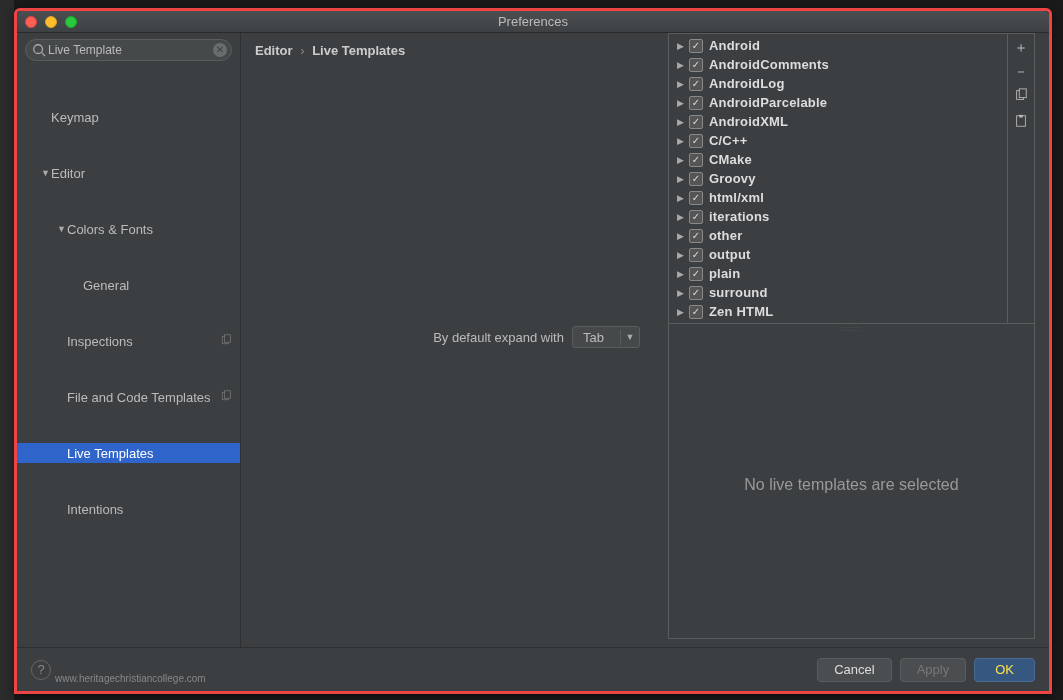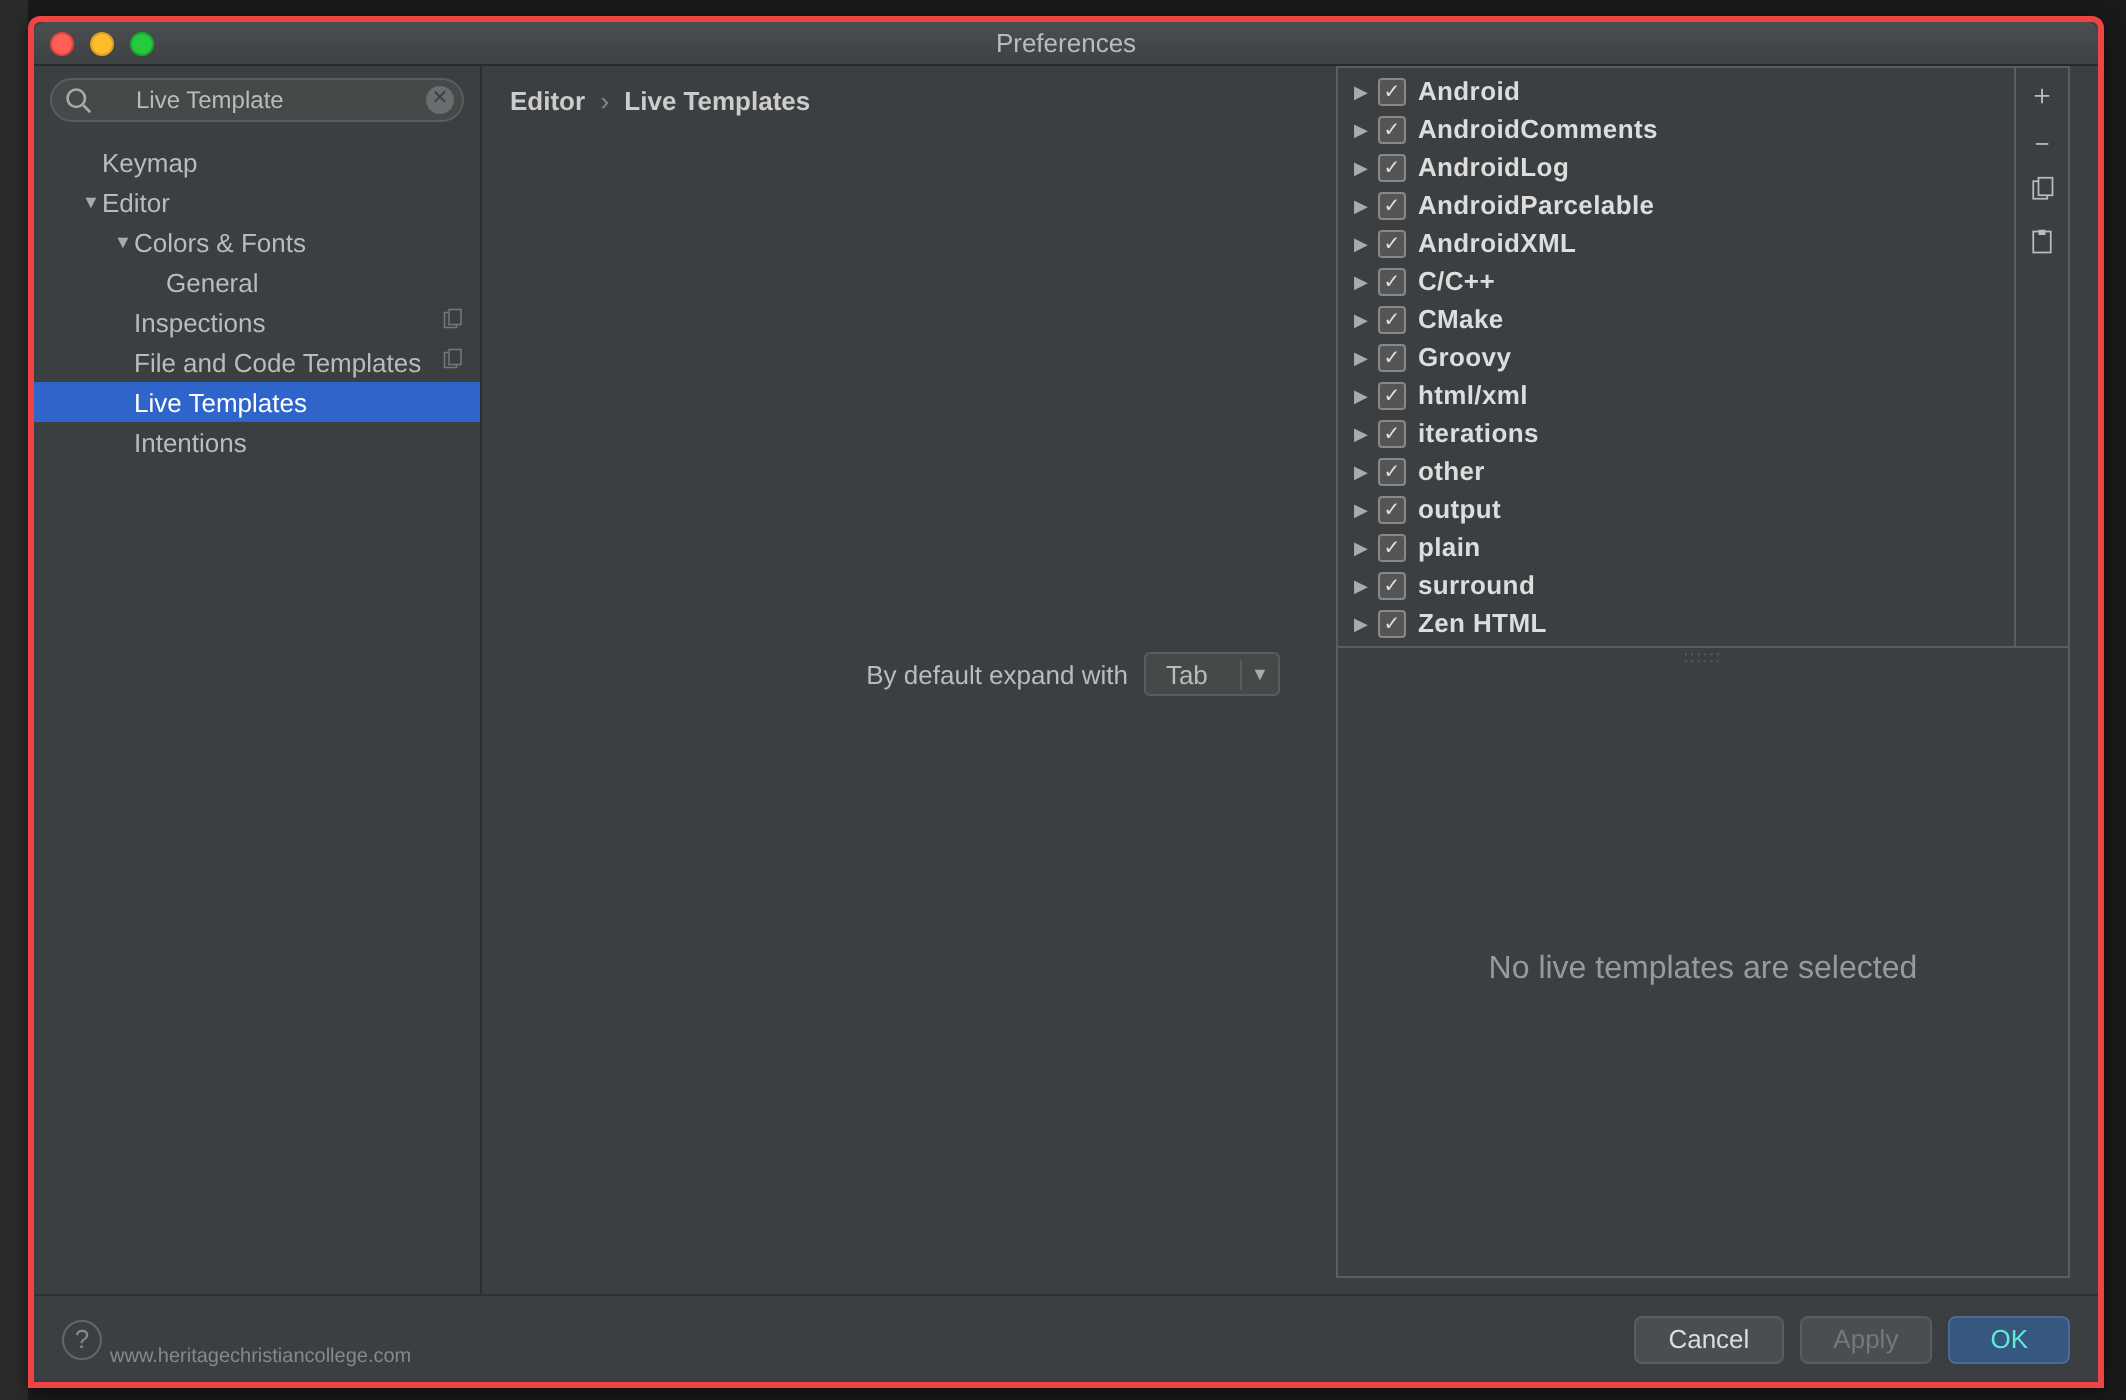--- a/index.html
+++ b/index.html
@@ -15,26 +15,26 @@
 .dot.red { background: #ff5f56; border: 1px solid #e0443e; }
 .dot.yellow { background: #ffbd2e; border: 1px solid #dea123; }
 .dot.green { background: #27c93f; border: 1px solid #1aab29; }
 .title { color: #bbb; font-size: 13px; text-align: center; line-height: 22px; }
 
 .body { flex: 1; display: flex; min-height: 0; }
 
 .sidebar { width: 224px; background: #3c3f41; border-right: 1px solid #2d2f30; display: flex; flex-direction: column; }
 .search-wrap { padding: 6px 8px; }
 .search { position: relative; display: flex; align-items: center; background: #45494a; border: 1px solid #5a5d5e; border-radius: 11px; height: 22px; padding: 0 22px 0 22px; }
-.search input { background: transparent; border: none; color: #bbb; font-size: 12px; width: 100%; outline: none; margin-left: 20px; }
+.search input { background: transparent; border: none; color: #bbb; font-size: 12px; width: 100%; outline: none; }
 .search .mag { position: absolute; left: 6px; top: 3px; color: #aaa; }
 .search .clear { position: absolute; right: 4px; top: 3px; width: 14px; height: 14px; border-radius: 50%; background: #6a6d6e; color: #3c3f41; font-size: 10px; line-height: 14px; text-align: center; cursor: pointer; }
 
 .tree { flex: 1; overflow: auto; font-size: 13px; color: #bbb; padding-top: 4px; }
-.node { display: flex; align-items: center; height: 20px; padding-left: 8px; cursor: pointer; position: relative; }
+.node { display: flex; align-items: center; height: 20px; padding-left: 8px; cursor: pointer; position: relative; margin-top: 36px; }
 .node .caret { width: 10px; display: inline-block; font-size: 9px; color: #aaa; }
 .node .lbl { flex: 1; white-space: nowrap; }
 .node .copy-ic { position: absolute; right: 8px; color: #6e7173; font-size: 11px; }
 .node.sel { background: #2f65ca; color: #fff; }
 .ind1 { padding-left: 24px; }
 .ind2 { padding-left: 40px; }
 .ind3 { padding-left: 56px; }
 
 .main { flex: 1; display: flex; flex-direction: row; background: #3c3f41; min-width: 0; }
 .crumb { color: #ccc; font-size: 13px; font-weight: bold; padding: 10px 14px 8px; }
@@ -57,21 +57,21 @@
 
 .resize-grip { height: 8px; text-align: center; color: #666; font-size: 8px; letter-spacing: 1px; border-left: 1px solid #5a5d5e; border-right: 1px solid #5a5d5e; }
 .detail-pane { flex: 1; border: 1px solid #5a5d5e; border-top: none; display: flex; align-items: center; justify-content: center; color: #999; font-size: 16px; }
 
 .footer { height: 44px; border-top: 1px solid #2d2f30; display: flex; align-items: center; padding: 0 14px; gap: 8px; }
 .help-ic { width: 20px; height: 20px; border-radius: 50%; border: 1px solid #666; color: #888; font-size: 13px; text-align: center; line-height: 18px; cursor: pointer; }
 .watermark { color: #888; font-size: 10px; margin-left: -4px; margin-top: 17px; }
 .spacer { flex: 1; }
 .btn { height: 24px; padding: 0 16px; border-radius: 4px; font-size: 13px; border: 1px solid #5a5d5e; background: #4b4e50; color: #ddd; cursor: pointer; }
 .btn.disabled { color: #777; }
-.btn.primary { background: #365880; border-color: #4a6b95; color: #5eead4; padding: 0 20px; }
+.btn.primary { background: #365880; border-color: #4a6b95; color: #fde047; padding: 0 20px; }
 </style>
 </head>
 <body>
 
 <div class="gutter"></div>
 
 <div class="window">
 
   <div class="titlebar">
     <div class="traffic">

